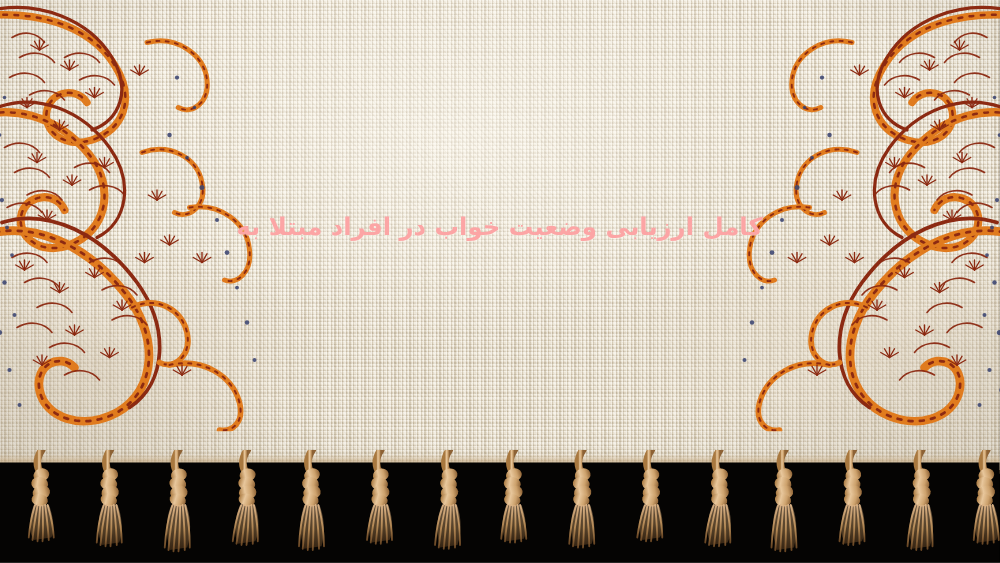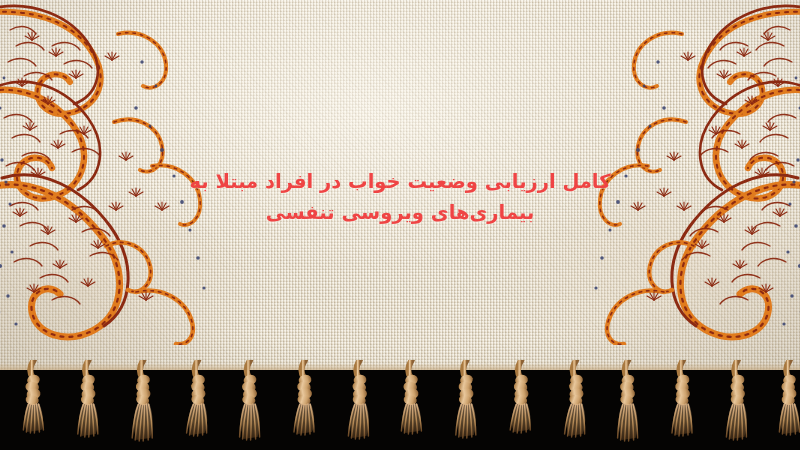--- a/index.html
+++ b/index.html
@@ -93,21 +93,21 @@
     position: absolute;
     left: 0;
     top: 166px;
     width: 800px;
     text-align: center;
     direction: rtl;
     z-index: 6;
   }
   .title-line {
     display: block;
-    color: #ef4444;
+    color: #fca5a5;
     font-weight: bold;
     font-size: 19.5px;
     line-height: 31px;
     letter-spacing: 0px;
     text-shadow: 0 1px 0 rgba(255,250,240,0.40);
     white-space: nowrap;
   }
 
   
   .fringe {
@@ -381,21 +381,20 @@
         <circle cx="212" cy="258" r="1.8"></circle>
           <circle cx="218" cy="288" r="1.6"></circle>
         <circle cx="156" cy="62" r="1.7"></circle>
           <circle cx="170" cy="86" r="1.4"></circle>
       </g>
     </svg>
   </div>
 
   <div class="title-block">
     <span class="title-line">کامل ارزیابی وضعیت خواب در افراد مبتلا به</span>
-    <span class="title-line">بیماری‌های ویروسی تنفسی</span>
   </div>
 
   <div class="fringe" id="fringe">
       <div class="tassel" style="left: 20px;">
       <svg viewBox="0 0 34 86" xmlns="http://www.w3.org/2000/svg" aria-hidden="true">
         <defs>
           <linearGradient id="tg0" x1="0" y1="0" x2="1" y2="0">
             <stop offset="0%" stop-color="#a8783f"></stop>
             <stop offset="35%" stop-color="#e8c79c"></stop>
             <stop offset="70%" stop-color="#cda26d"></stop>

